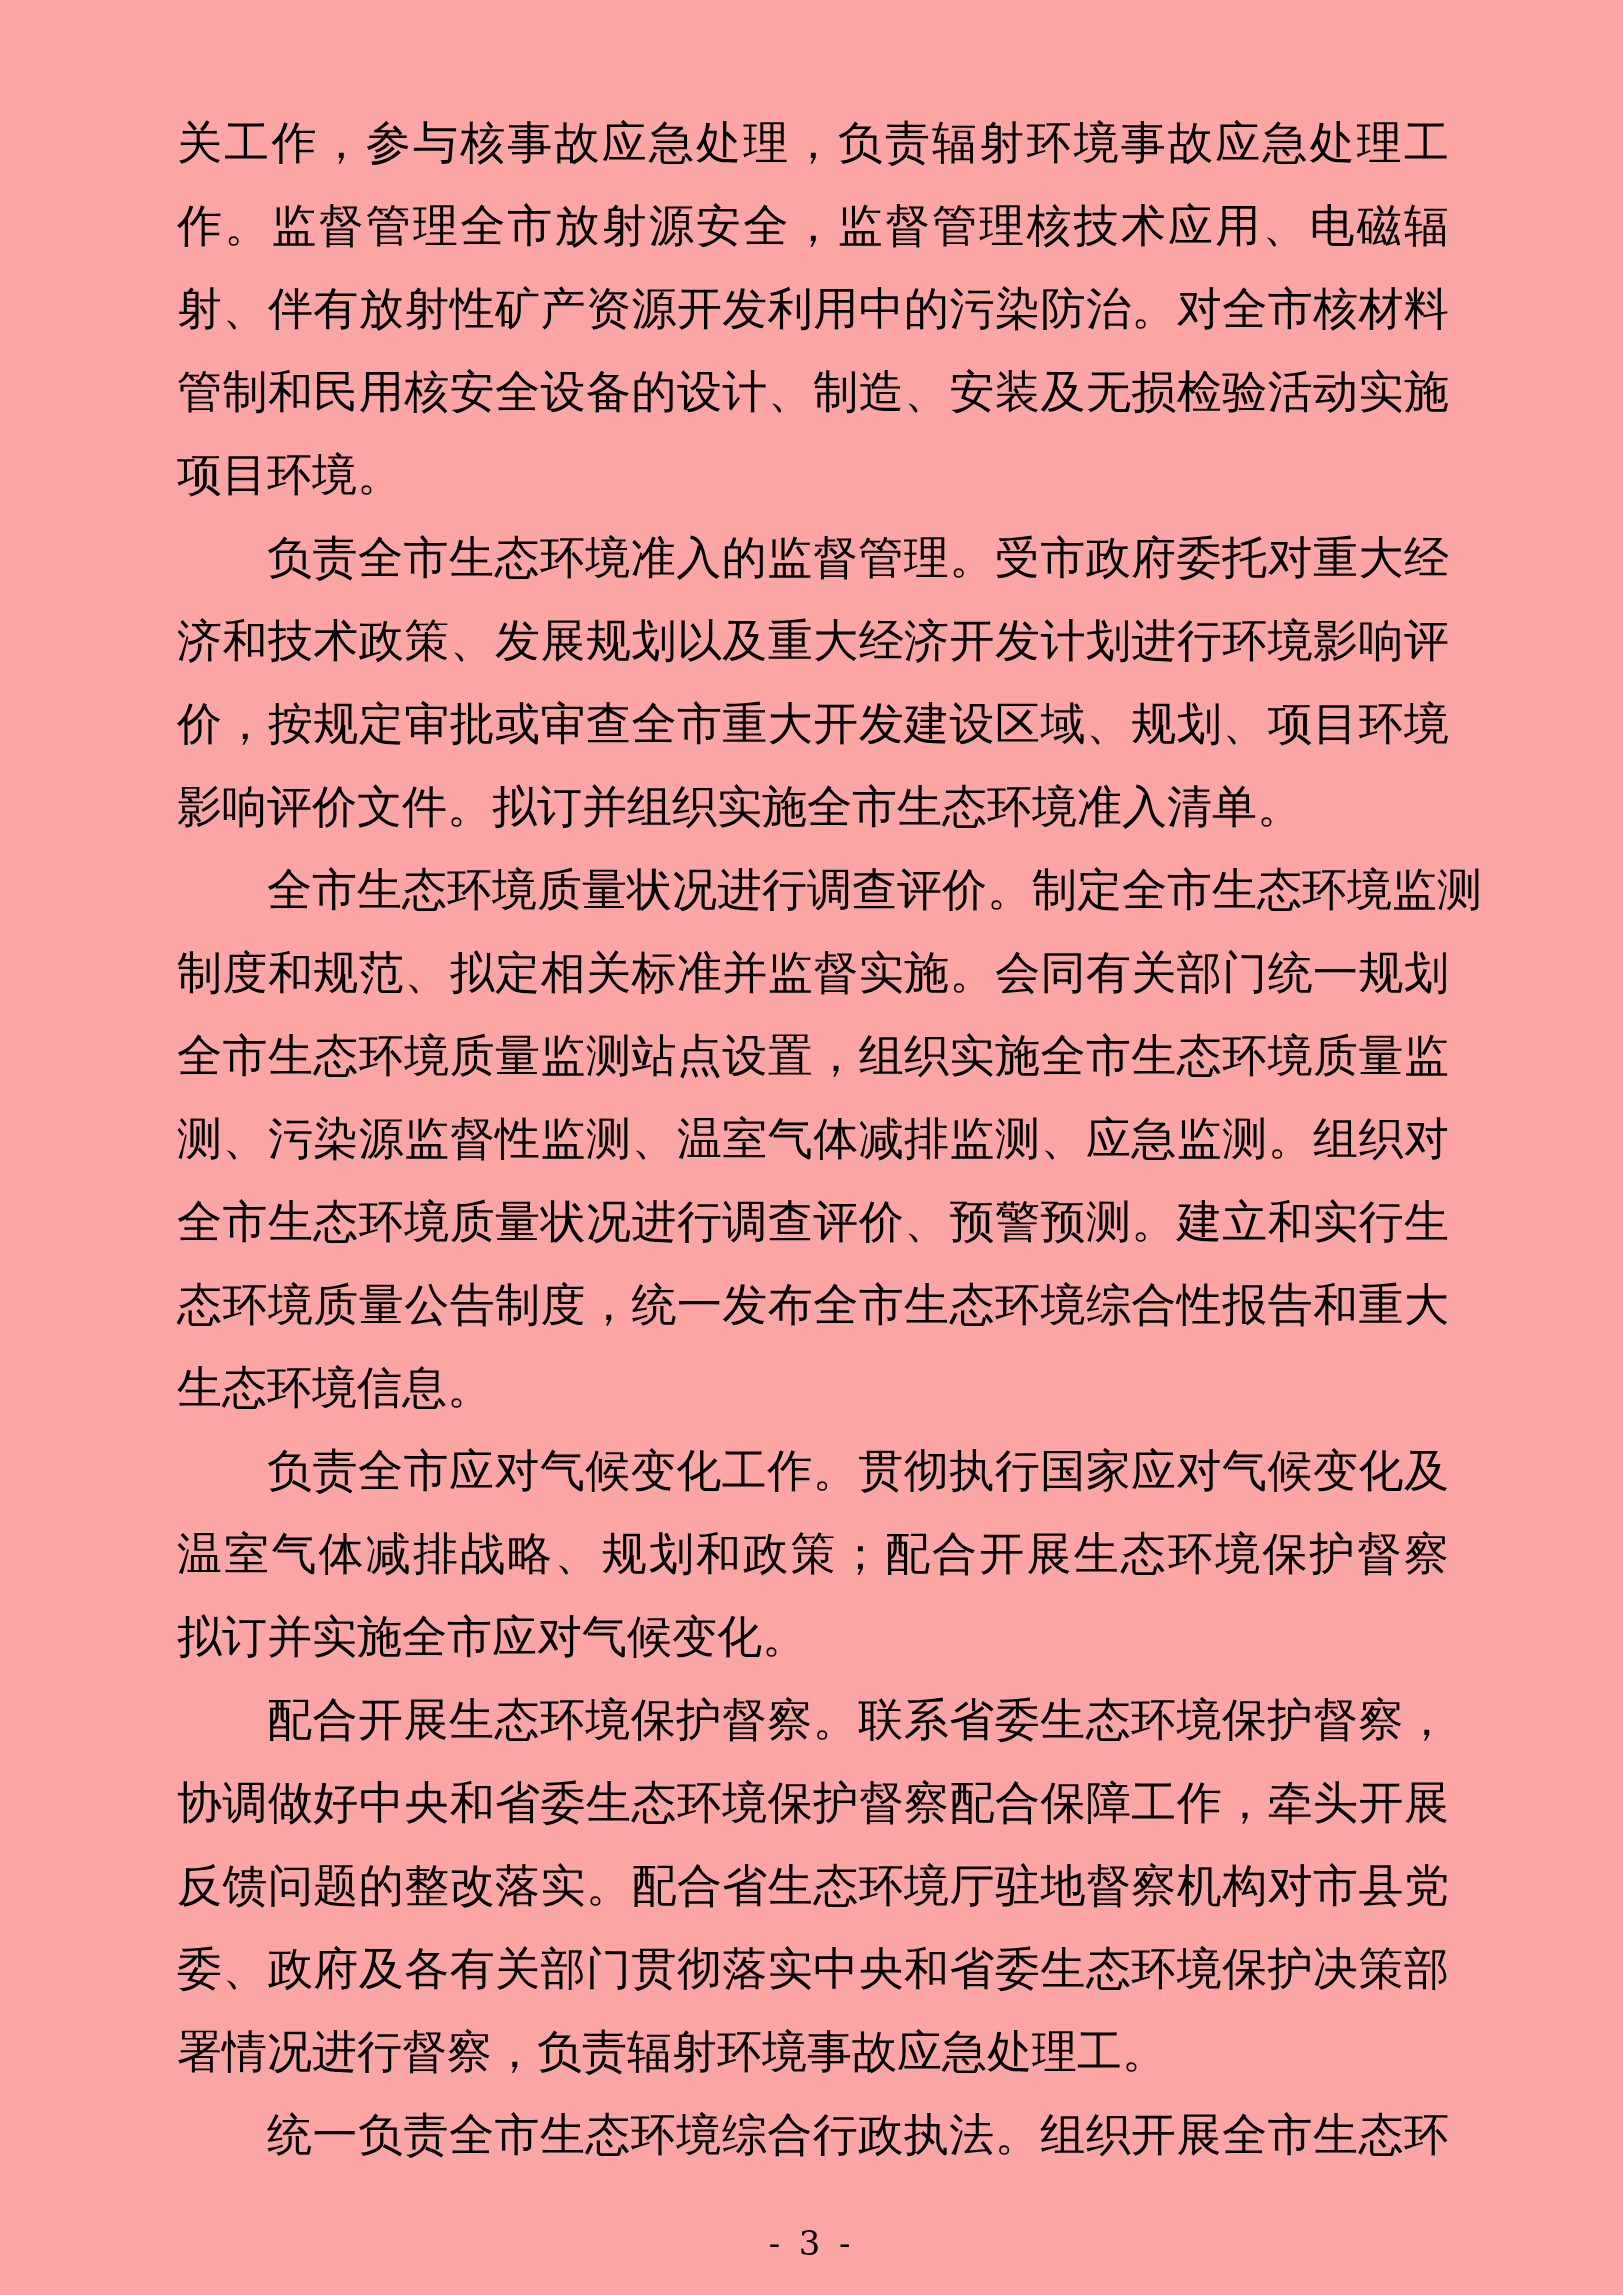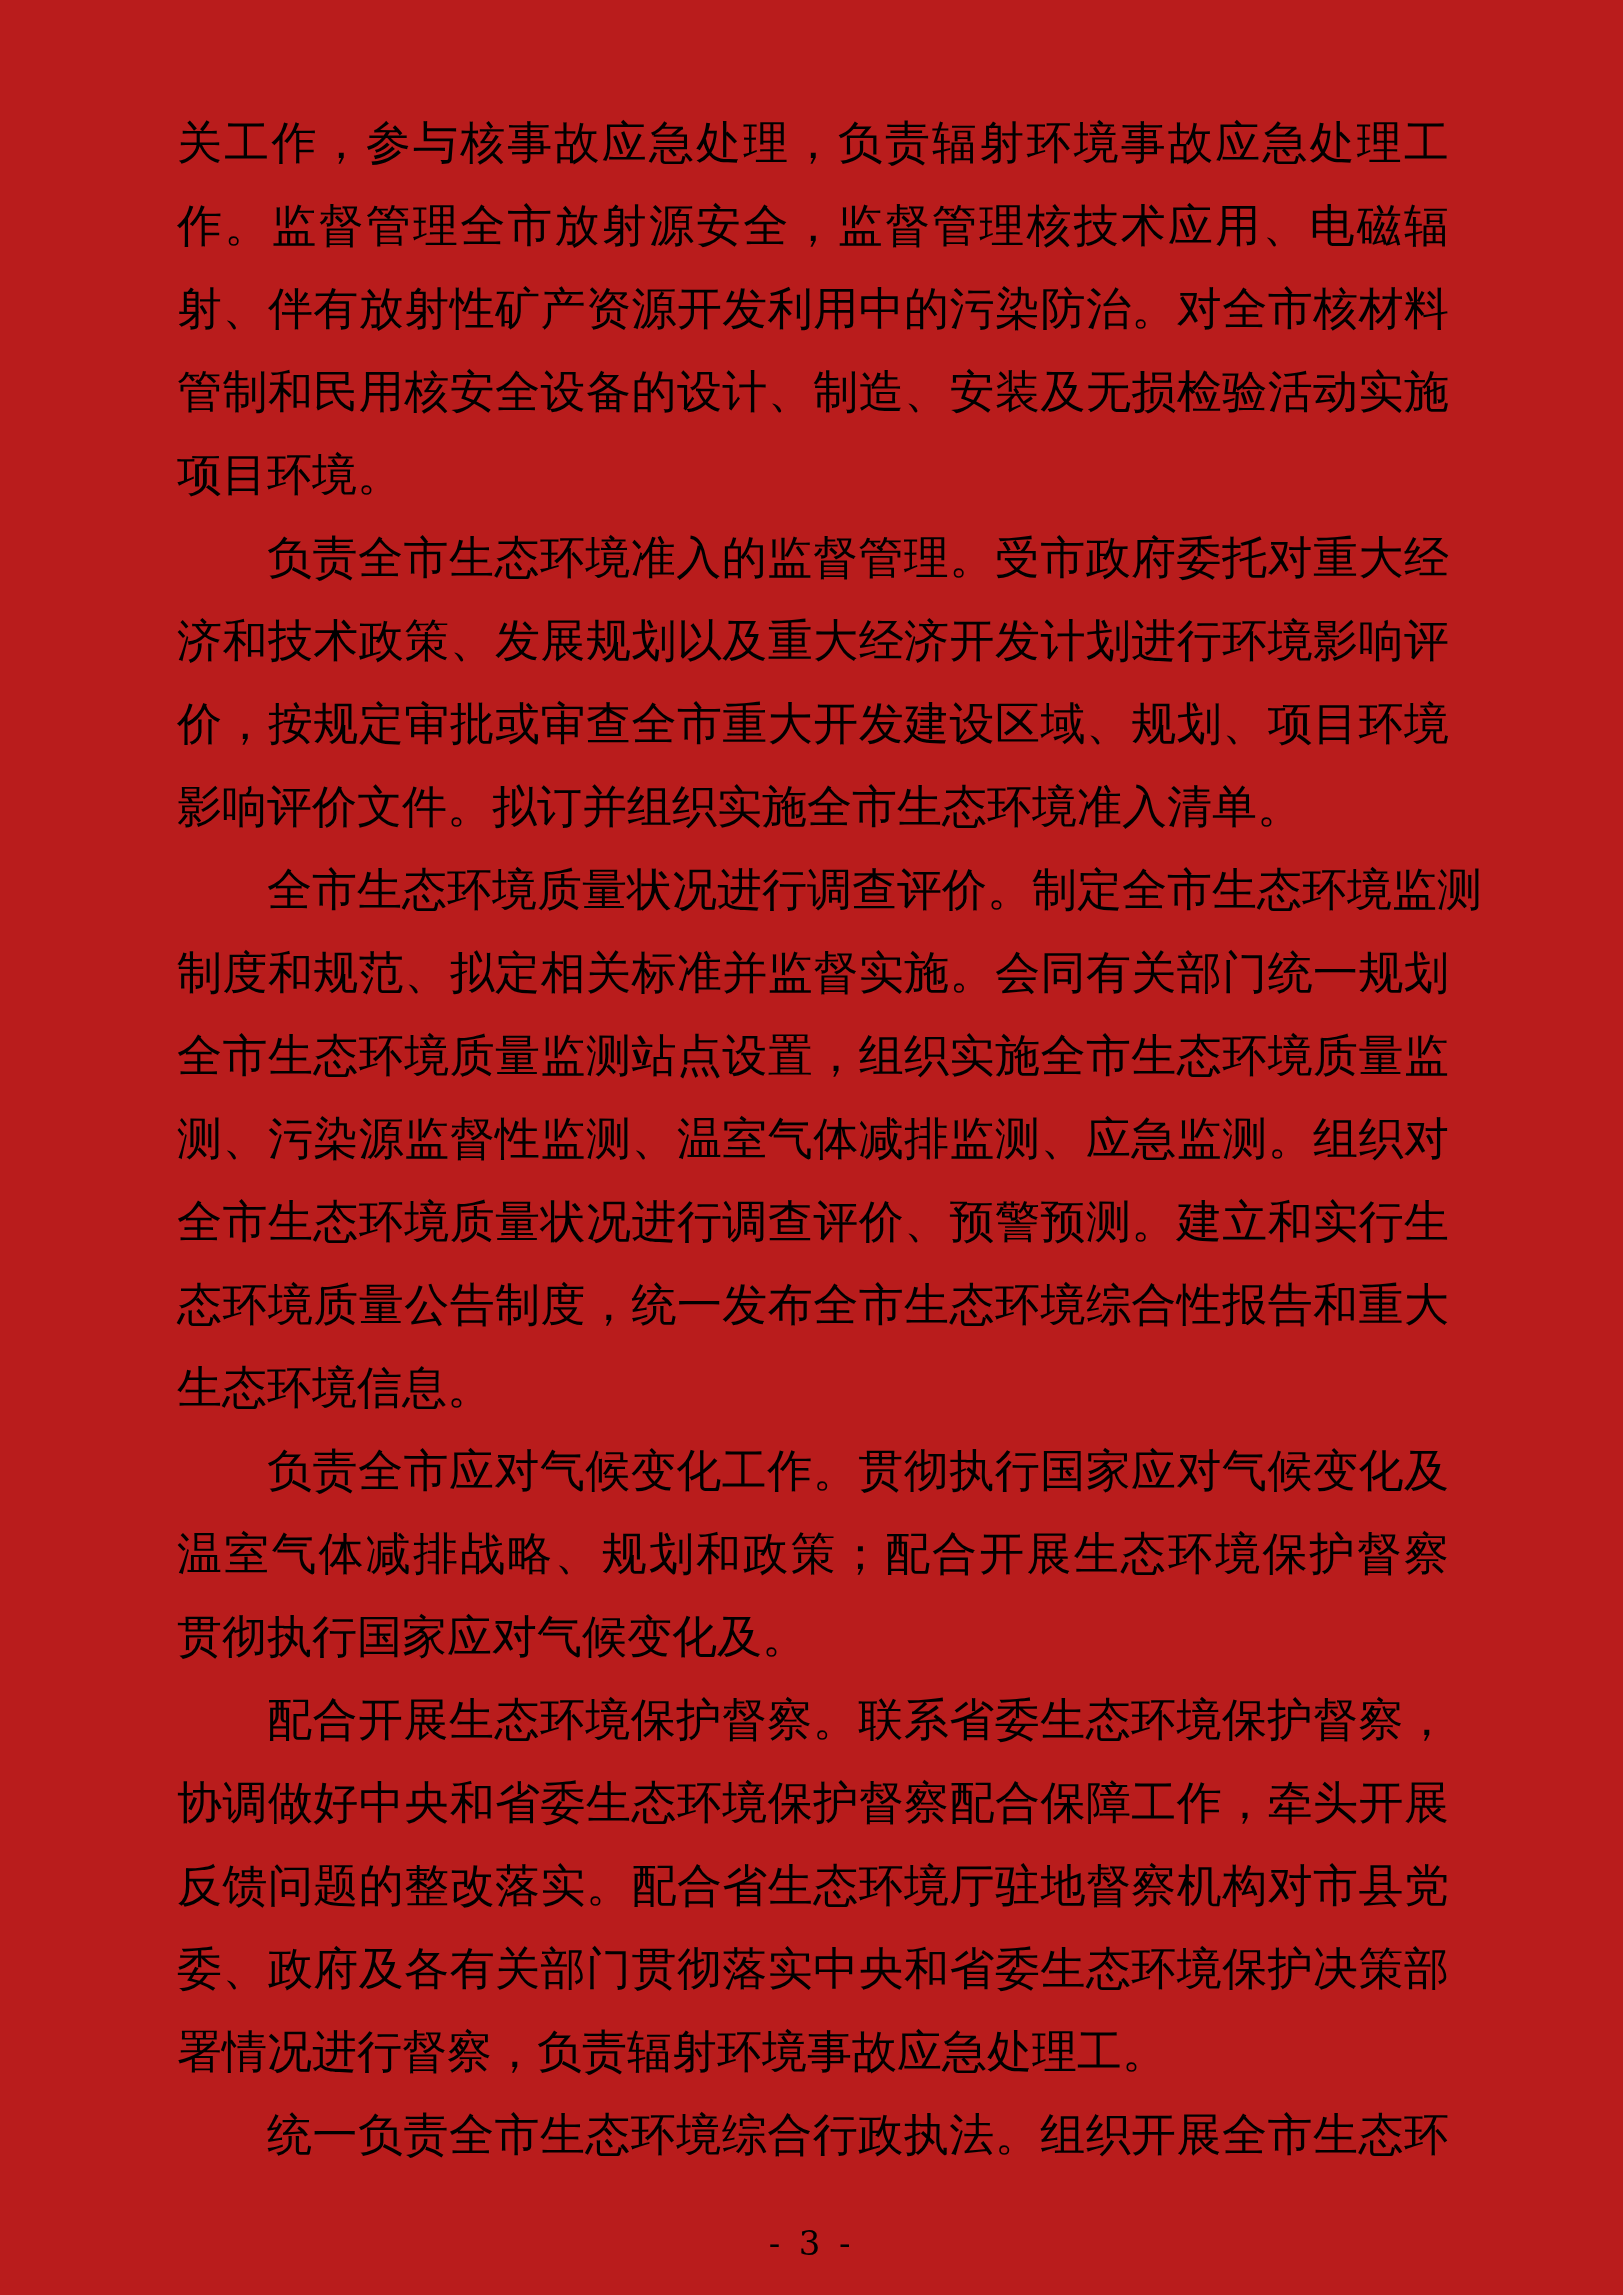--- a/index.html
+++ b/index.html
@@ -4,21 +4,21 @@
 <style>
   html, body {
     margin: 0;
     padding: 0;
     background: #e8e8e8;
   }
   .page {
     position: relative;
     width: 1623px;
     height: 2295px;
-    background: #b91c1c;
+    background: #fca5a5;
     margin: 0 auto;
     overflow: hidden;
     font-family: "DejaVu Serif", "Liberation Serif", serif;
     color: #000000;
   }
   .content {
     position: absolute;
     left: 177px;
     top: 101px;
     width: 1272px;
@@ -66,21 +66,21 @@
     <div class="line end">影响评价文件。拟订并组织实施全市生态环境准入清单。</div>
     <div class="line indent">全市生态环境质量状况进行调查评价。制定全市生态环境监测</div>
     <div class="line">制度和规范、拟定相关标准并监督实施。会同有关部门统一规划</div>
     <div class="line">全市生态环境质量监测站点设置，组织实施全市生态环境质量监</div>
     <div class="line">测、污染源监督性监测、温室气体减排监测、应急监测。组织对</div>
     <div class="line">全市生态环境质量状况进行调查评价、预警预测。建立和实行生</div>
     <div class="line">态环境质量公告制度，统一发布全市生态环境综合性报告和重大</div>
     <div class="line end">生态环境信息。</div>
     <div class="line indent">负责全市应对气候变化工作。贯彻执行国家应对气候变化及</div>
     <div class="line">温室气体减排战略、规划和政策；配合开展生态环境保护督察</div>
-    <div class="line end">贯彻执行国家应对气候变化及。</div>
+    <div class="line end">拟订并实施全市应对气候变化。</div>
     <div class="line indent">配合开展生态环境保护督察。联系省委生态环境保护督察，</div>
     <div class="line">协调做好中央和省委生态环境保护督察配合保障工作，牵头开展</div>
     <div class="line">反馈问题的整改落实。配合省生态环境厅驻地督察机构对市县党</div>
     <div class="line">委、政府及各有关部门贯彻落实中央和省委生态环境保护决策部</div>
     <div class="line end">署情况进行督察，负责辐射环境事故应急处理工。</div>
     <div class="line indent">统一负责全市生态环境综合行政执法。组织开展全市生态环</div>
   </div>
   <div class="footer">- 3 -</div>
 </div>
 

